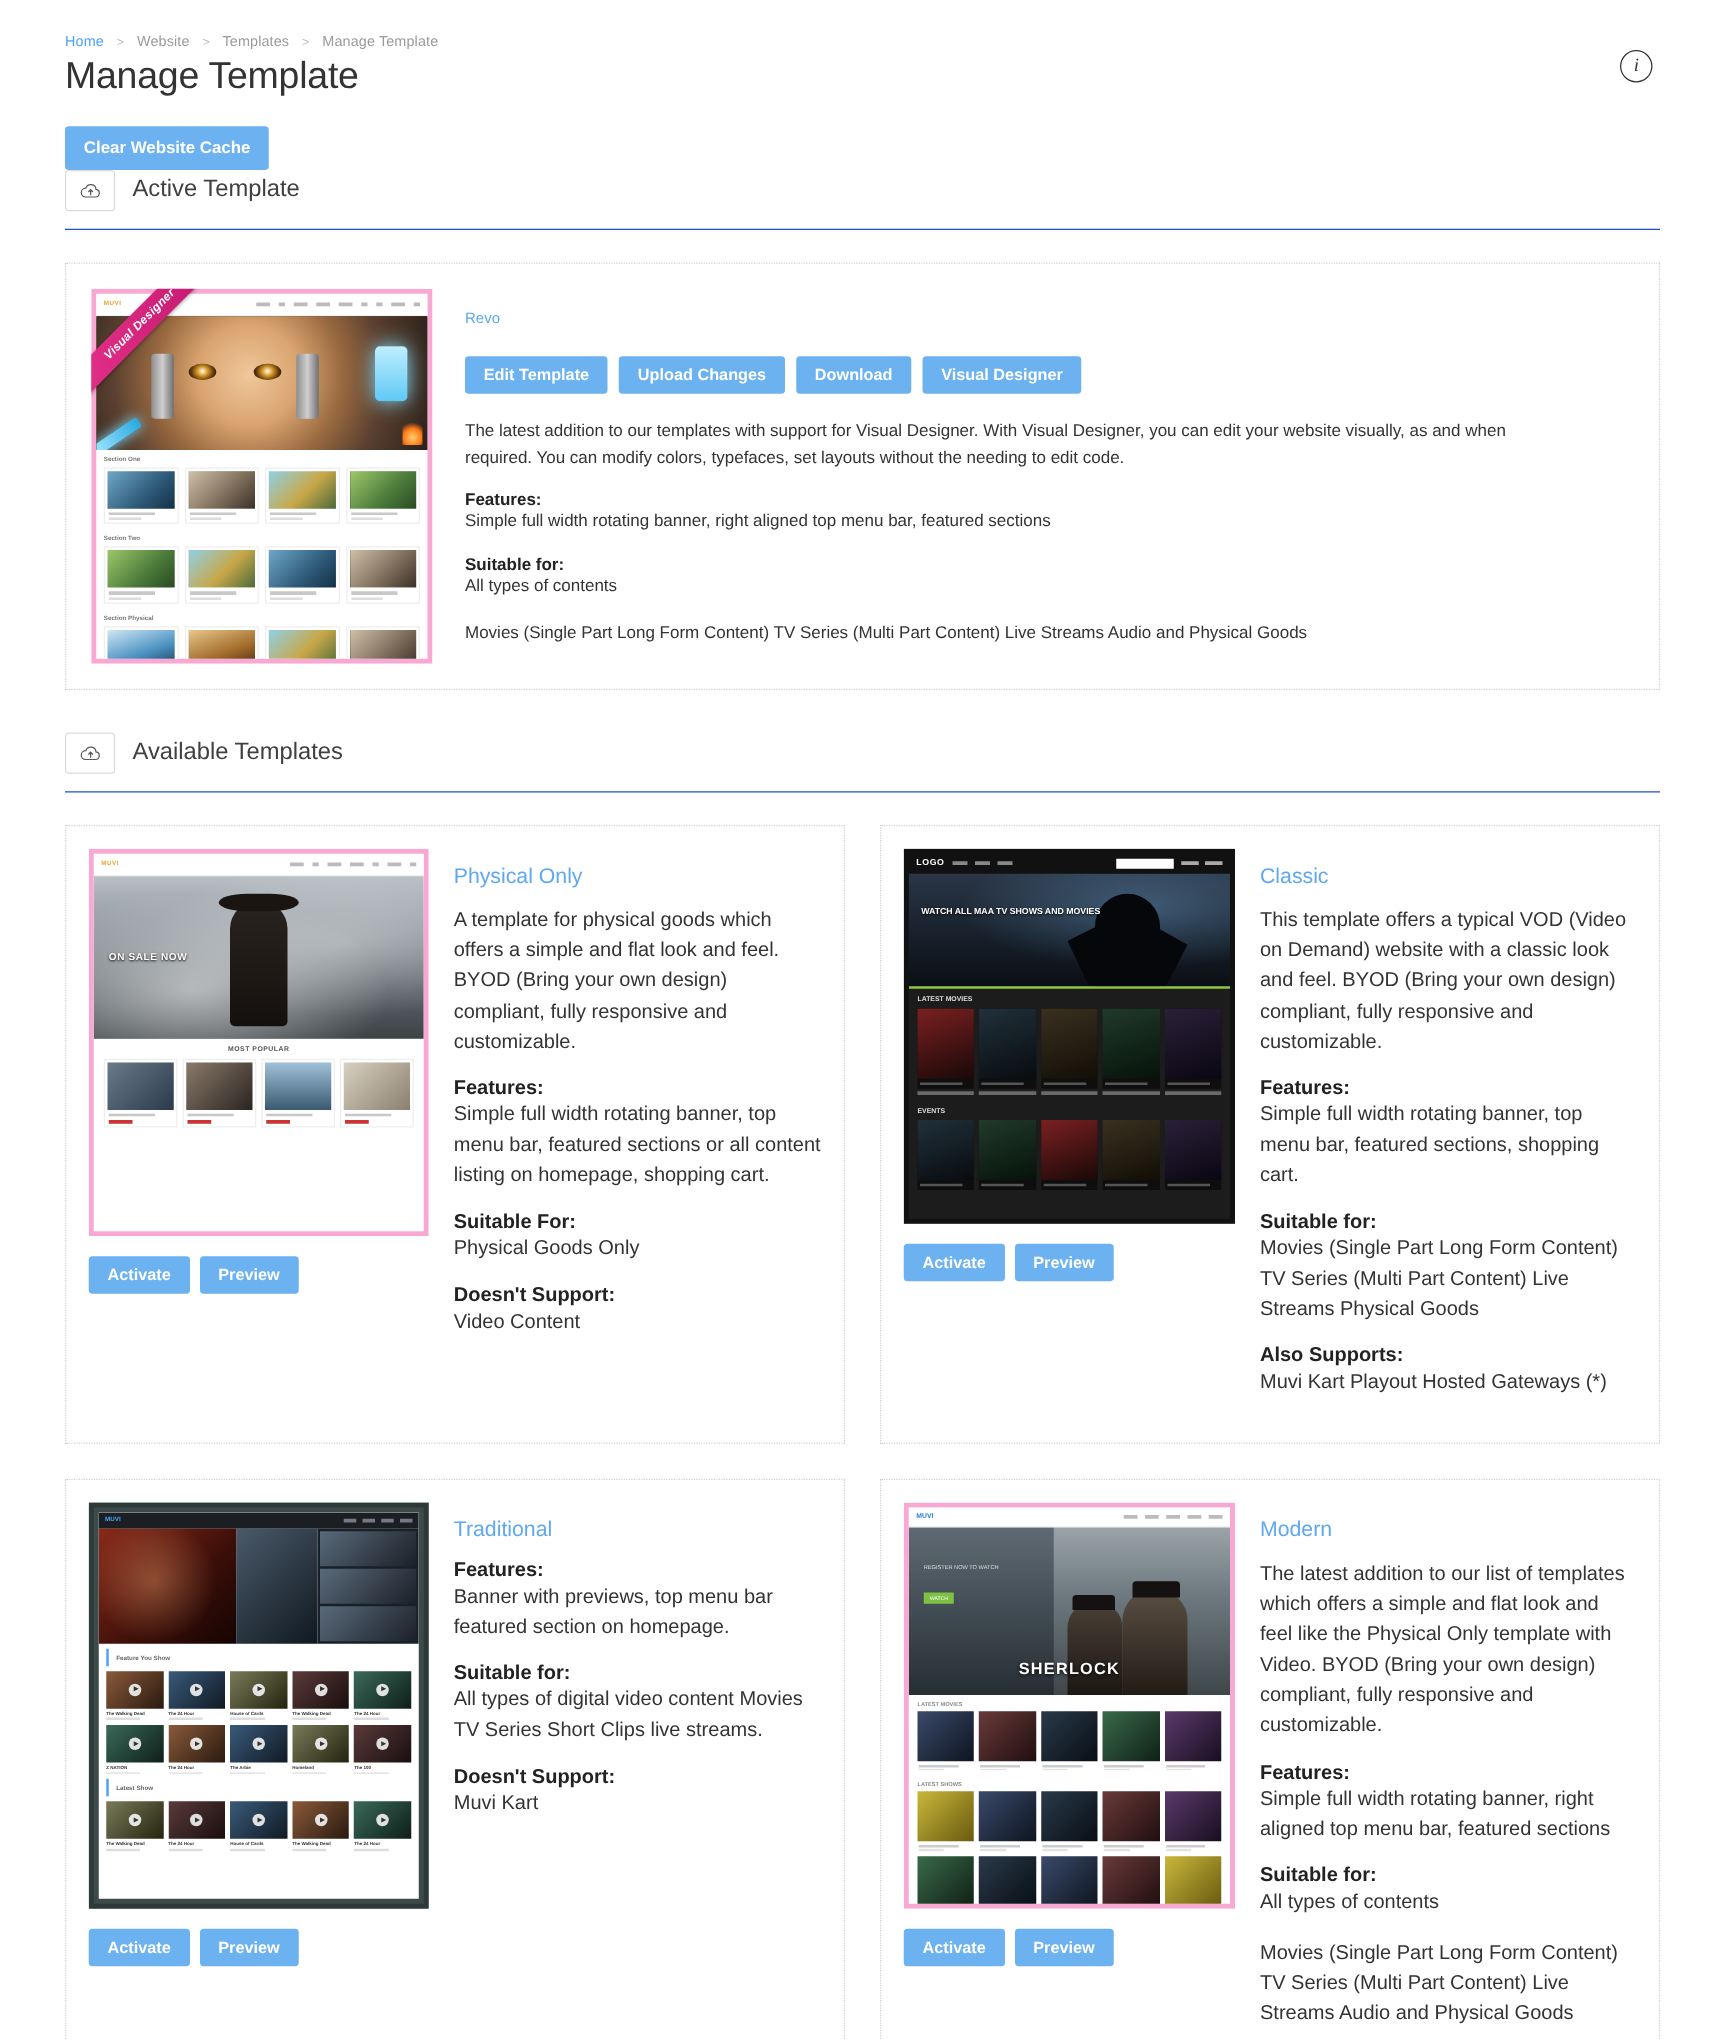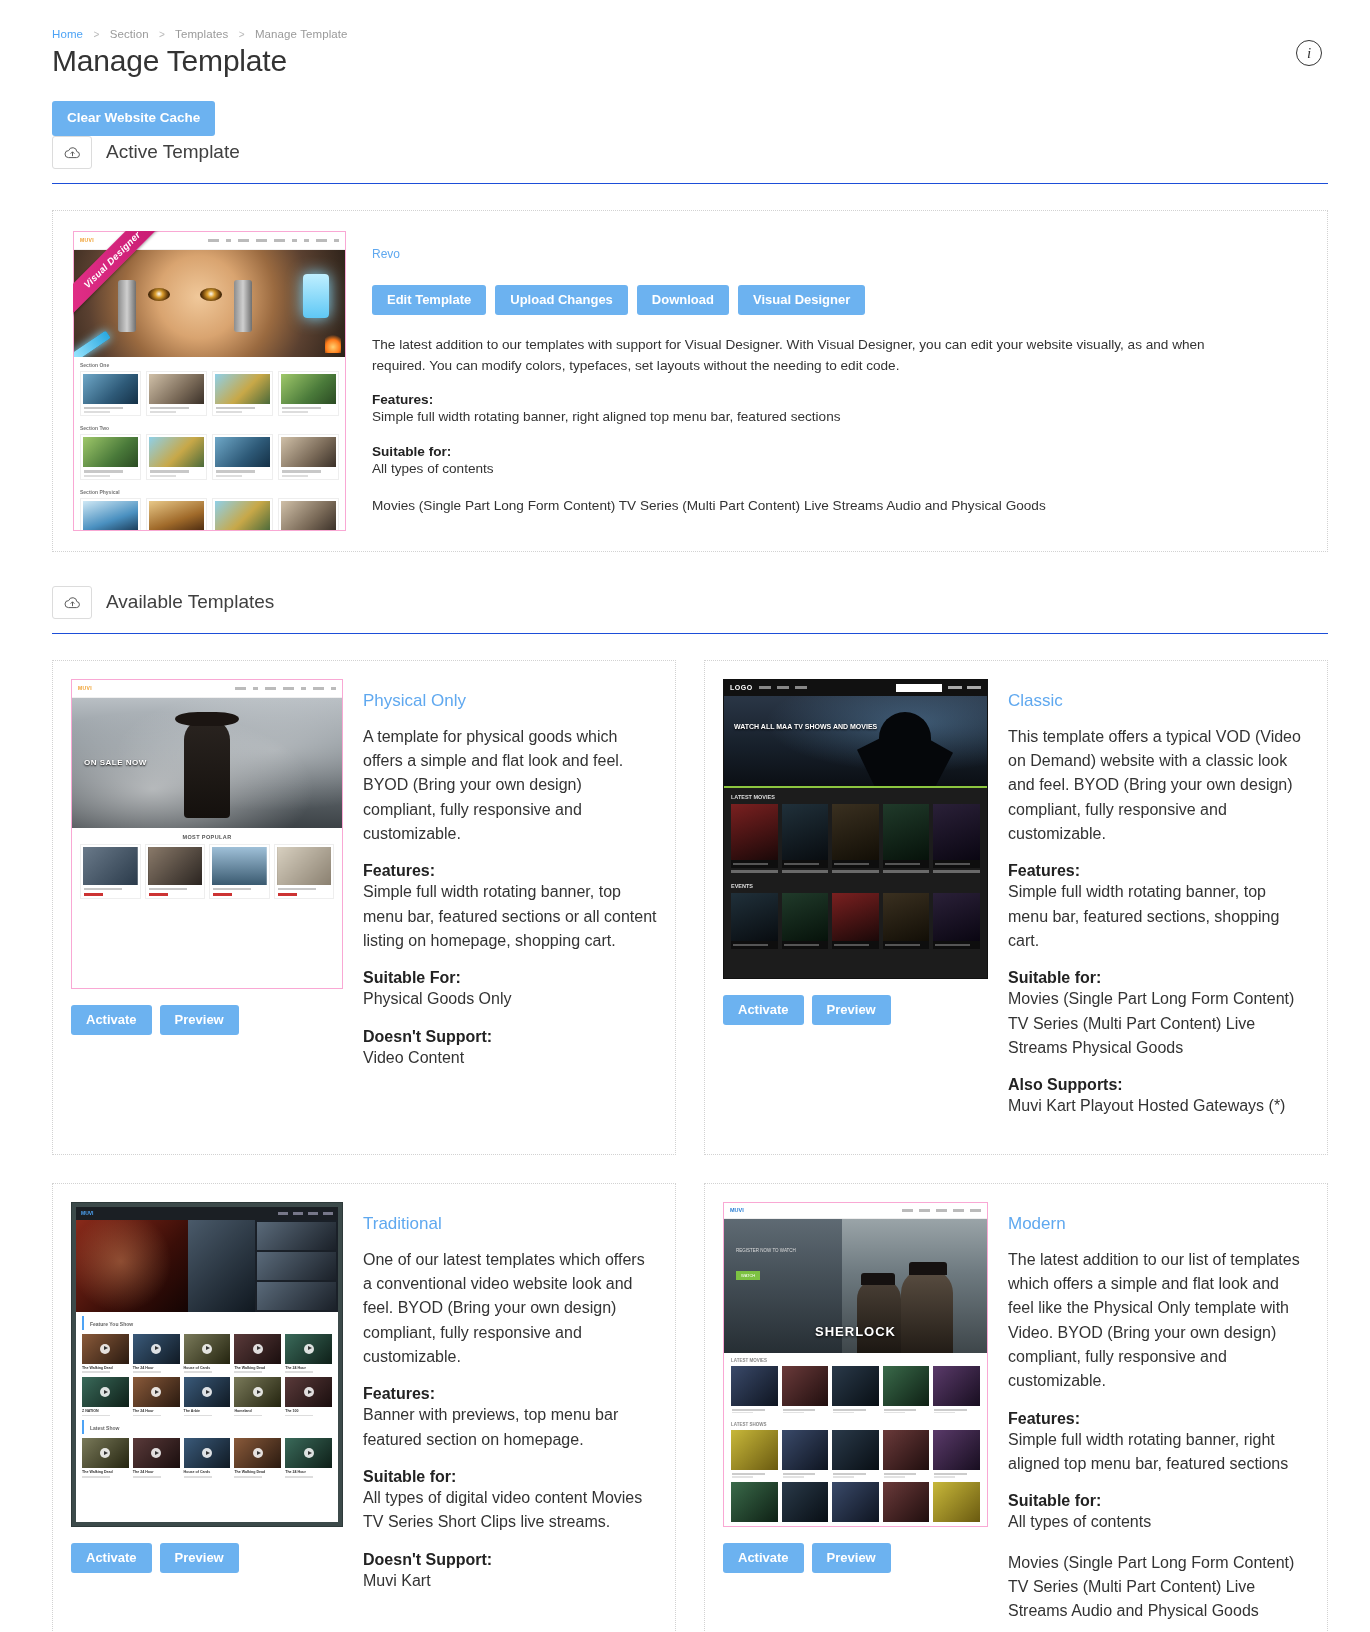--- a/index.html
+++ b/index.html
@@ -64,21 +64,21 @@
     border: 1px dotted #d2d2d2; background: #fff;
     padding: 20px; display: flex; gap: 26px;
     margin-bottom: 34px;
   }
 
   .thumb-wrap { position: relative; flex: 0 0 auto; overflow: hidden; }
 
   
   .tpl {
     position: relative; background: #fff; overflow: hidden;
-    border: 1px solid #f9a8d4;
+    border: 4px solid #f9a8d4;
   }
   .tpl-revo { width: 273px; height: 300px; }
 
   .tpl-nav { height: 18px; background: #fff; display: flex; align-items: center;
              padding: 0 6px; border-bottom: 1px solid #f0f0f0; }
   .tpl-logo { font-size: 5px; font-weight: 700; color: #f0a030; letter-spacing: .4px; }
   .tpl-menu { margin-left: auto; display: flex; gap: 7px; }
   .tpl-menu i { display:block; width: 11px; height: 3px; background: #bbb; }
   .tpl-menu i.sm { width: 5px; }
 
@@ -286,21 +286,21 @@
 
   
   <div class="info-icon">
     <span>i</span>
   </div>
 
   
   <div class="breadcrumb">
     <a href="#">Home</a>
     <span class="sep">&gt;</span>
-    <span class="crumb">Section</span>
+    <span class="crumb">Website</span>
     <span class="sep">&gt;</span>
     <span class="crumb">Templates</span>
     <span class="sep">&gt;</span>
     <span class="crumb">Manage Template</span>
   </div>
 
   <h1 class="page-title">Manage Template</h1>
 
   <button class="btn clear-cache">Clear Website Cache</button>
 
@@ -750,21 +750,20 @@
             </div>
           </div>
         </div>
         <div class="tactions">
           <button class="btn btn-sm">Activate</button>
           <button class="btn btn-sm">Preview</button>
         </div>
       </div>
       <div class="tright">
         <div class="tpl-name">Traditional</div>
-        <div class="desc">One of our latest templates which offers a conventional video website look and feel. BYOD (Bring your own design) compliant, fully responsive and customizable.</div>
         <div class="blk">
             <div class="lbl">Features:</div>
           <div class="val">Banner with previews, top menu bar featured section on homepage.</div>
           </div>
         <div class="blk">
             <div class="lbl">Suitable for:</div>
           <div class="val">All types of digital video content Movies TV Series Short Clips live streams.</div>
           </div>
         <div class="blk">
             <div class="lbl">Doesn't Support:</div>

